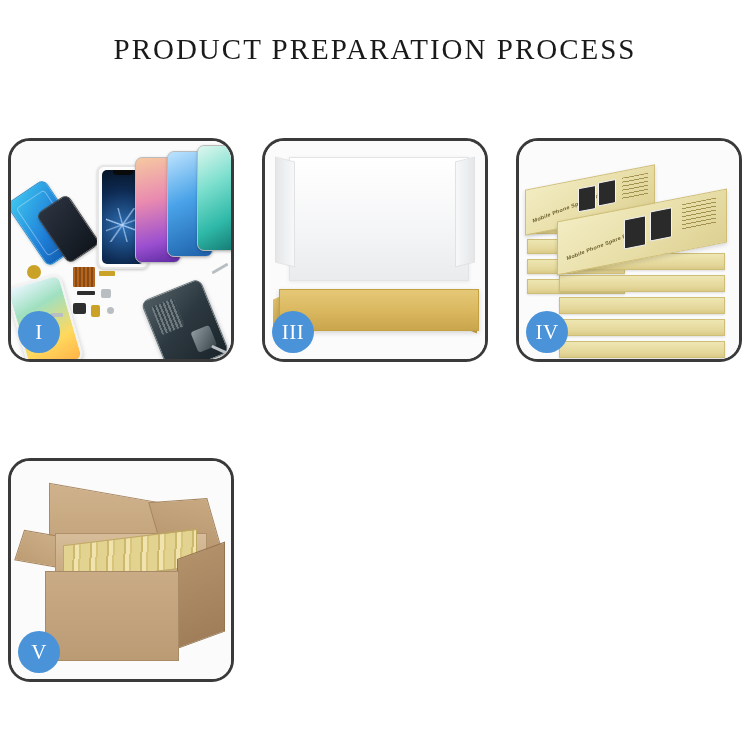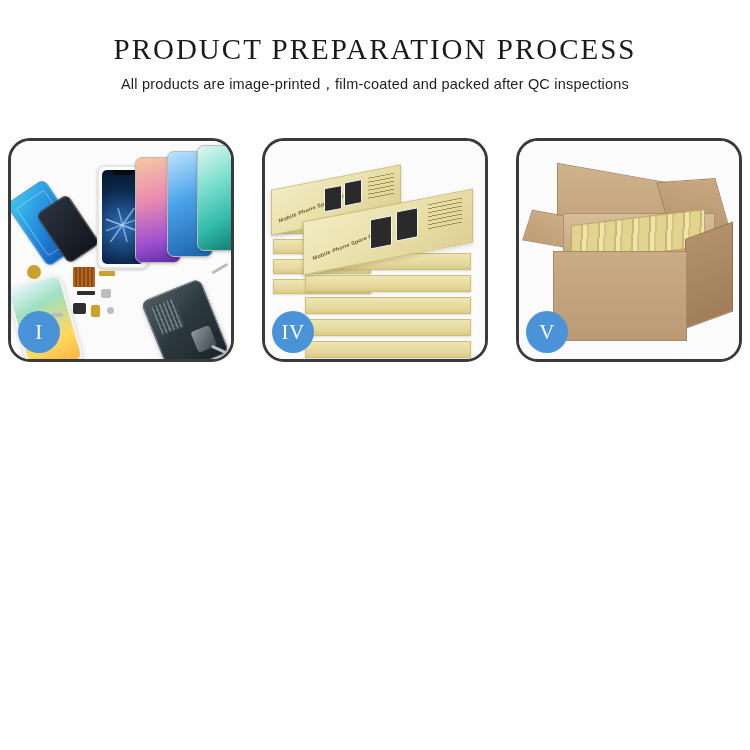--- a/index.html
+++ b/index.html
@@ -332,21 +332,20 @@
     position:absolute; left:150px; top:86px; width:13px; height:86px;
     background: linear-gradient(90deg,#c2a27d,#b08e68);
     transform: skewY(-18deg); opacity:.8;
   }
 </style>
 </head>
 <body>
 
 <div class="header">
   <div class="title">PRODUCT PREPARATION PROCESS</div>
-  <div class="subtitle">All products are image-printed，film-coated and packed after QC inspections</div>
 </div>
 
 <div class="grid">
 
   <div class="panel p1">
     <div class="panel-scene">
       <div class="screens">
         <div class="ph ph-a"></div>
         <div class="ph ph-b"></div>
         <div class="ph ph-c">
@@ -371,20 +370,32 @@
         <div class="part gold" style="left:16px;top:4px;width:14px;height:14px;border-radius:50%;"></div>
         <div class="part silver" style="left:40px;top:52px;width:12px;height:4px;"></div>
         <div class="part silver" style="right:4px;bottom:8px;width:16px;height:3px;transform:rotate(25deg);"></div>
         <div class="part silver" style="right:2px;top:6px;width:18px;height:3px;transform:rotate(-30deg);"></div>
       </div>
     </div>
     <div class="badge">I</div>
   </div>
 
 
+  <div class="panel p3">
+    <div class="panel-scene">
+      <div class="lid"></div>
+      <div class="lid-flapL"></div>
+      <div class="lid-flapR"></div>
+      <div class="tray-inner"></div>
+      <div class="tray-lipL"></div>
+      <div class="tray-lipR"></div>
+      <div class="tray"></div>
+    </div>
+    <div class="badge">III</div>
+  </div>
 
   <div class="panel p4">
     <div class="panel-scene">
       <div class="stackwrap">
 
         <div class="kbox" style="left:8px;  top:78px;  width:96px; height:13px;"></div>
         <div class="kbox" style="left:8px;  top:98px;  width:96px; height:13px;"></div>
         <div class="kbox" style="left:8px;  top:118px; width:96px; height:13px;"></div>
         <div class="kbox" style="left:8px;  top:138px; width:96px; height:13px;"></div>
 

